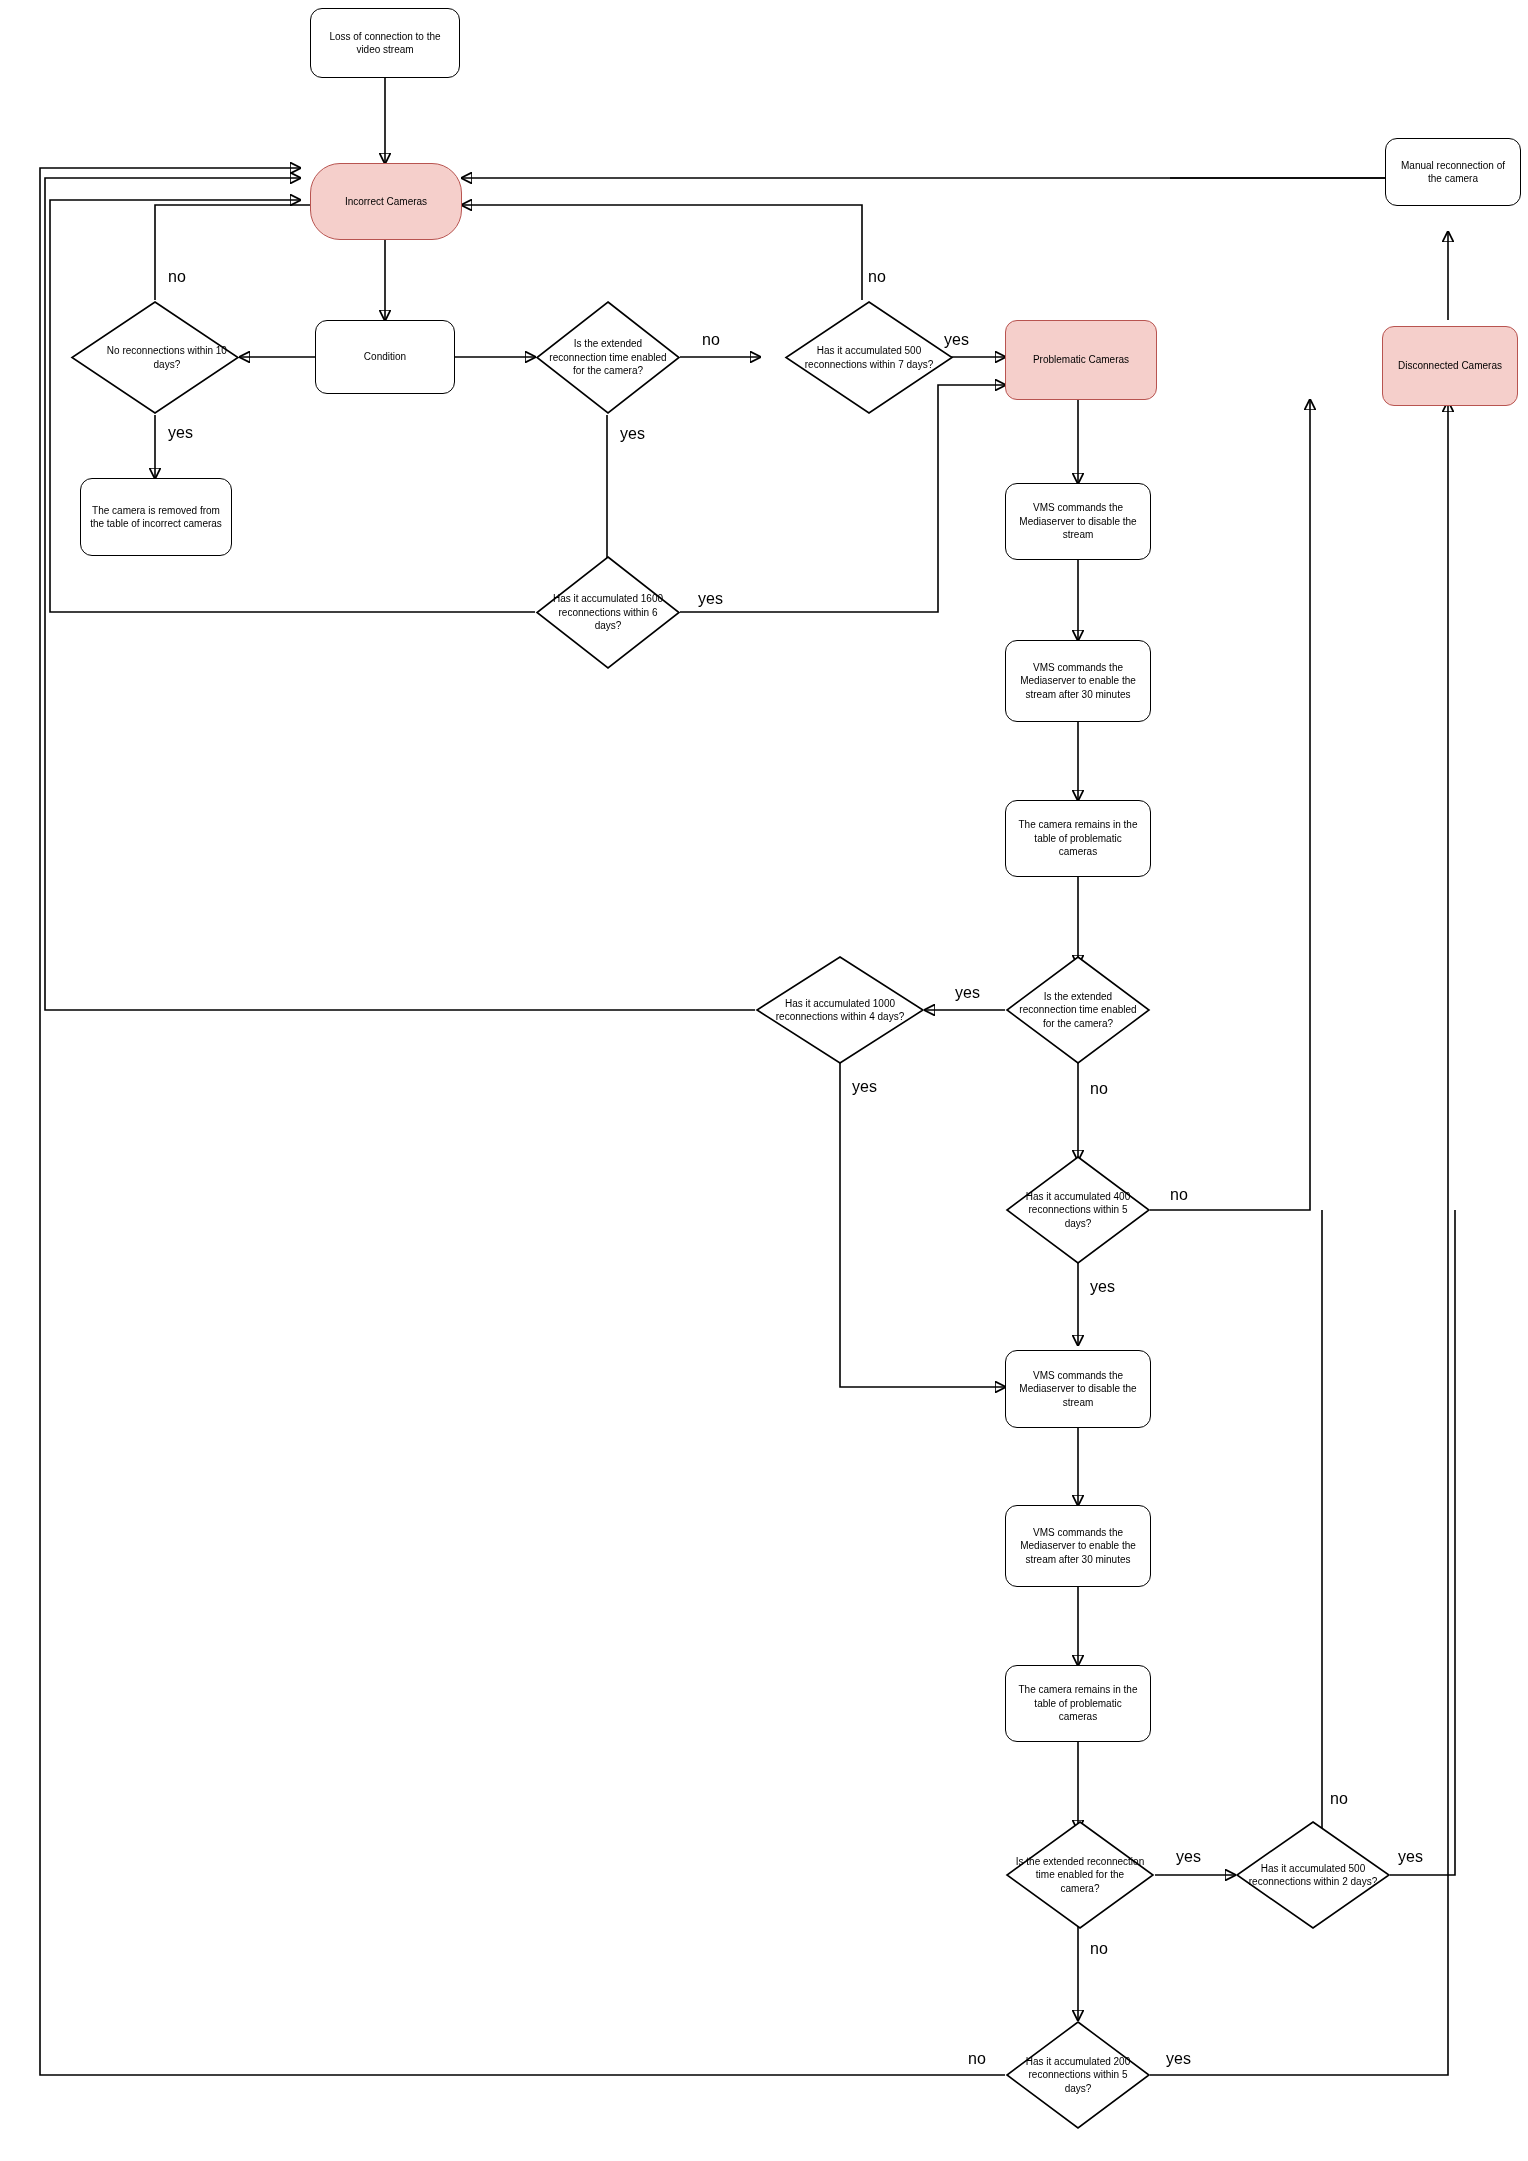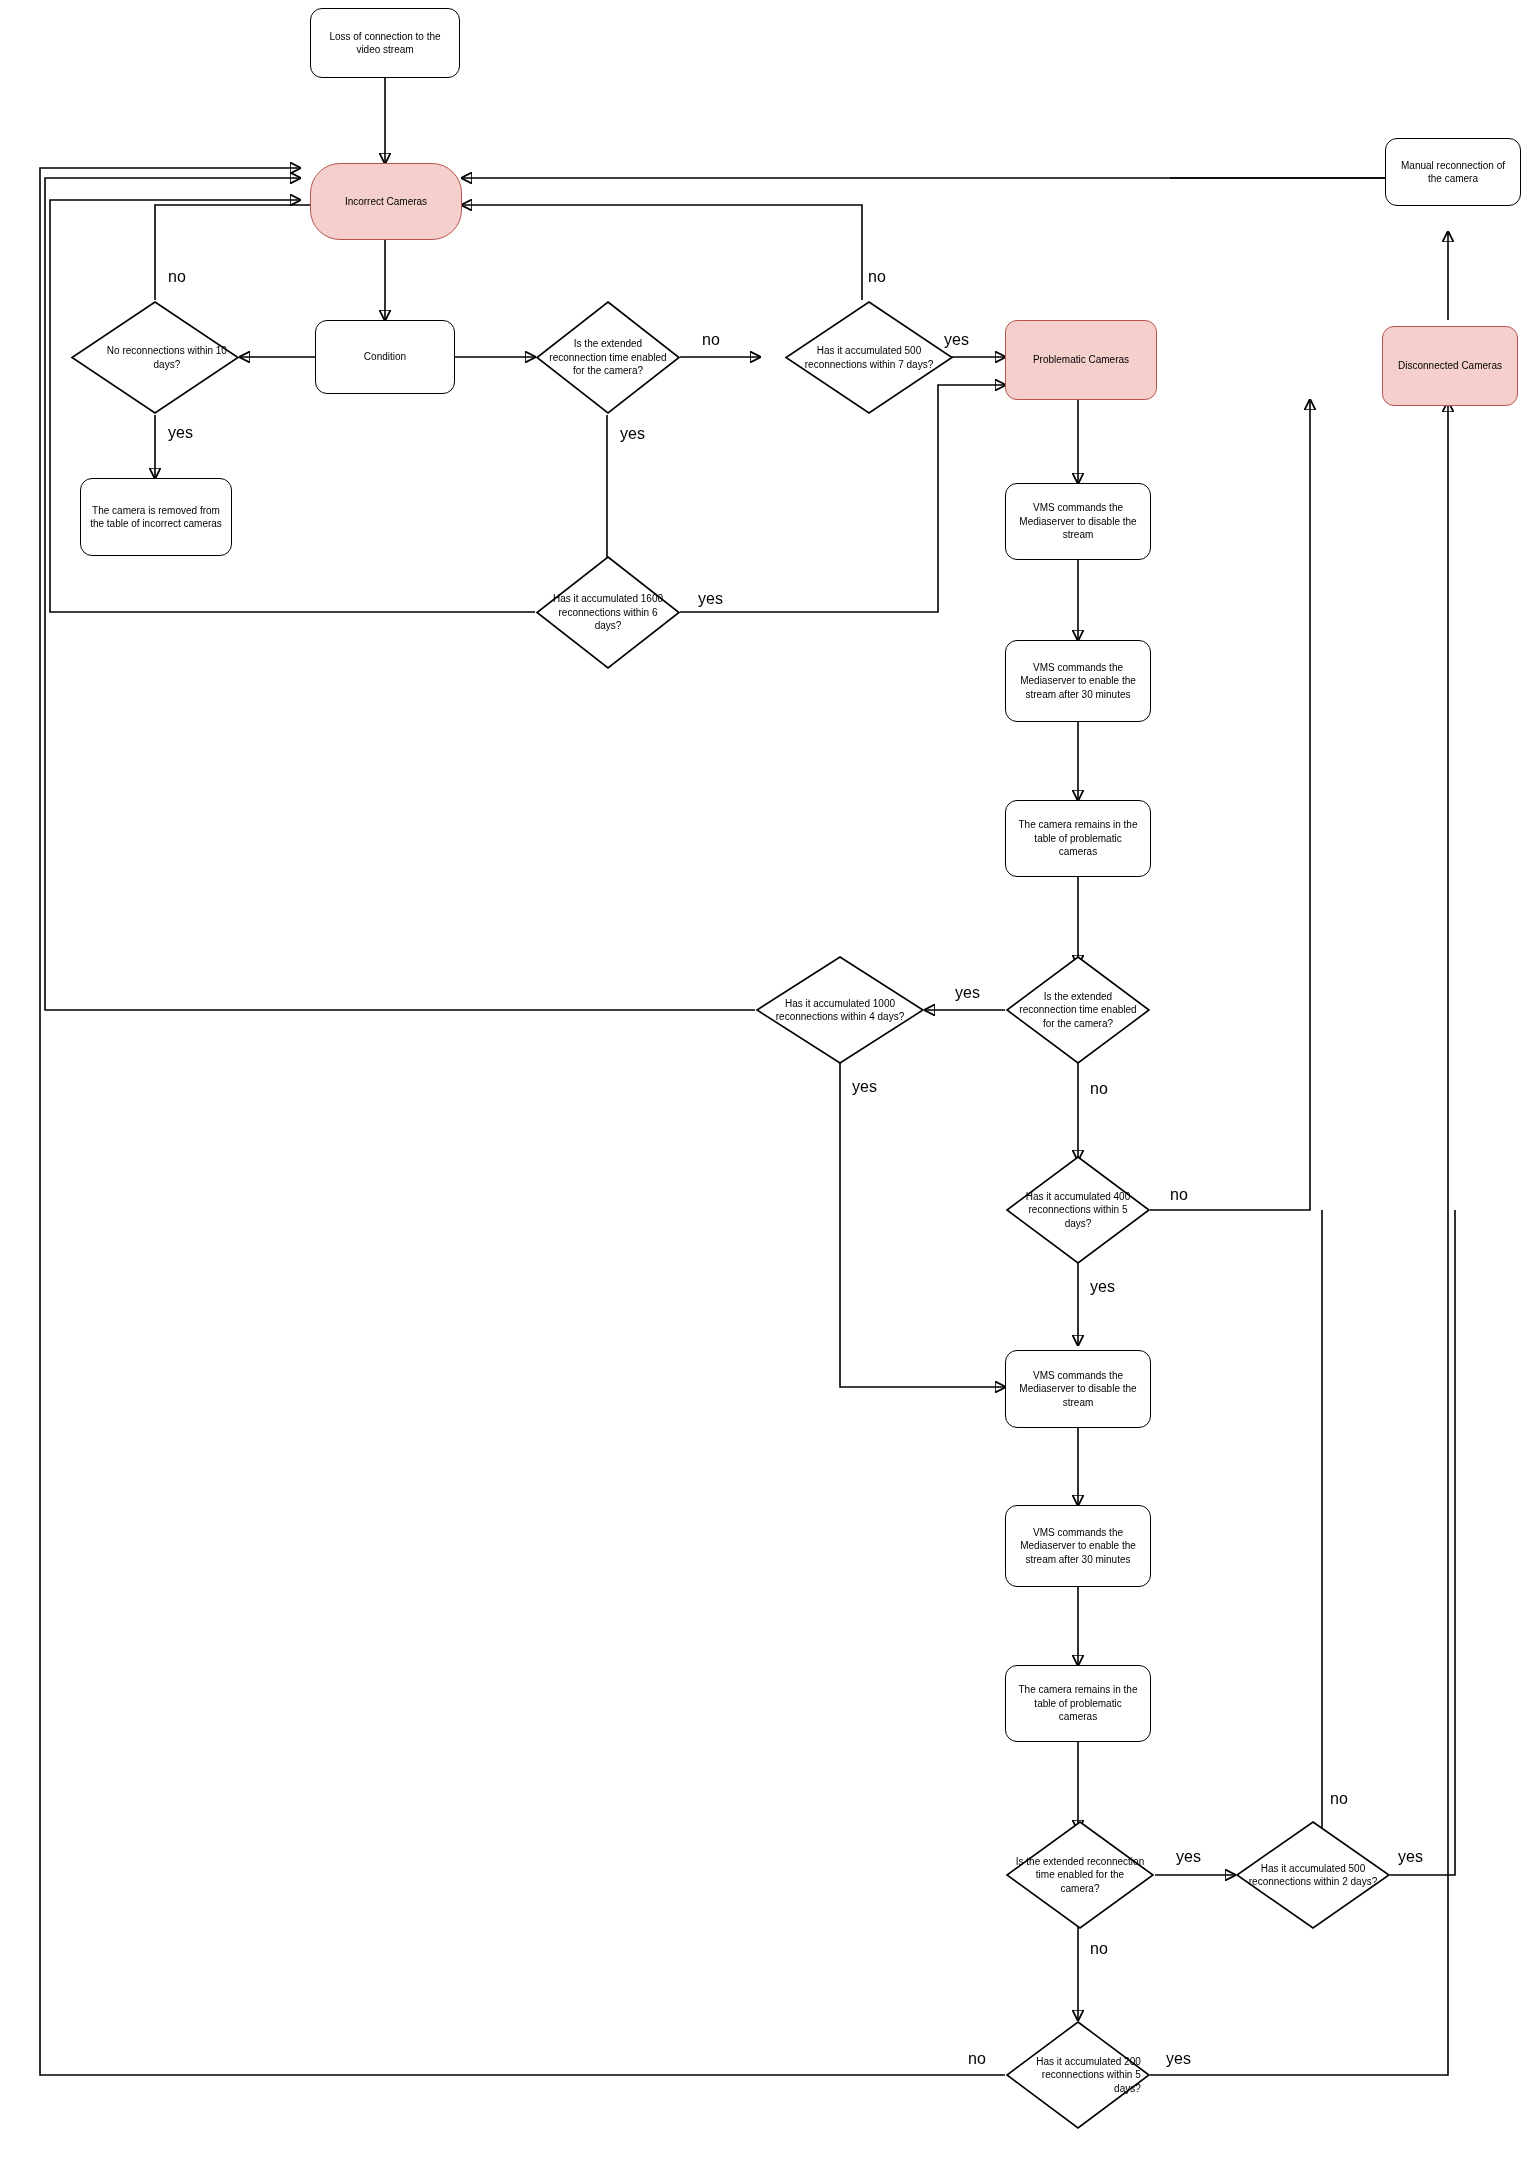--- a/index.html
+++ b/index.html
@@ -248,21 +248,21 @@
     <span class="dlabel">Is the extended reconnection time enabled for the camera?</span>
   </div>
 
   <div class="node diamond" style="left:1235px; top:1820px; width:156px; height:110px;">
     <svg class="dshape" viewBox="0 0 156 110" preserveAspectRatio="none">
       <polygon points="78,2 154,55 78,108 2,55" fill="#ffffff" stroke="#000000" stroke-width="1.6"></polygon>
     </svg>
     <span class="dlabel">Has it accumulated 500 reconnections within 2 days?</span>
   </div>
 
-  <div class="node diamond" style="left:1005px; top:2020px; width:146px; height:110px;text-align:right;">
+  <div class="node diamond" style="left:1005px; top:2020px; width:146px; height:110px;">
     <svg class="dshape" viewBox="0 0 146 110" preserveAspectRatio="none">
       <polygon points="73,2 144,55 73,108 2,55" fill="#ffffff" stroke="#000000" stroke-width="1.6"></polygon>
     </svg>
     <span class="dlabel">Has it accumulated 200 reconnections within 5 days?</span>
   </div>
 
   <div class="node rect" style="left:1385px; top:138px; width:136px; height:68px;">
     <span>Manual reconnection of the camera</span>
   </div>
 

